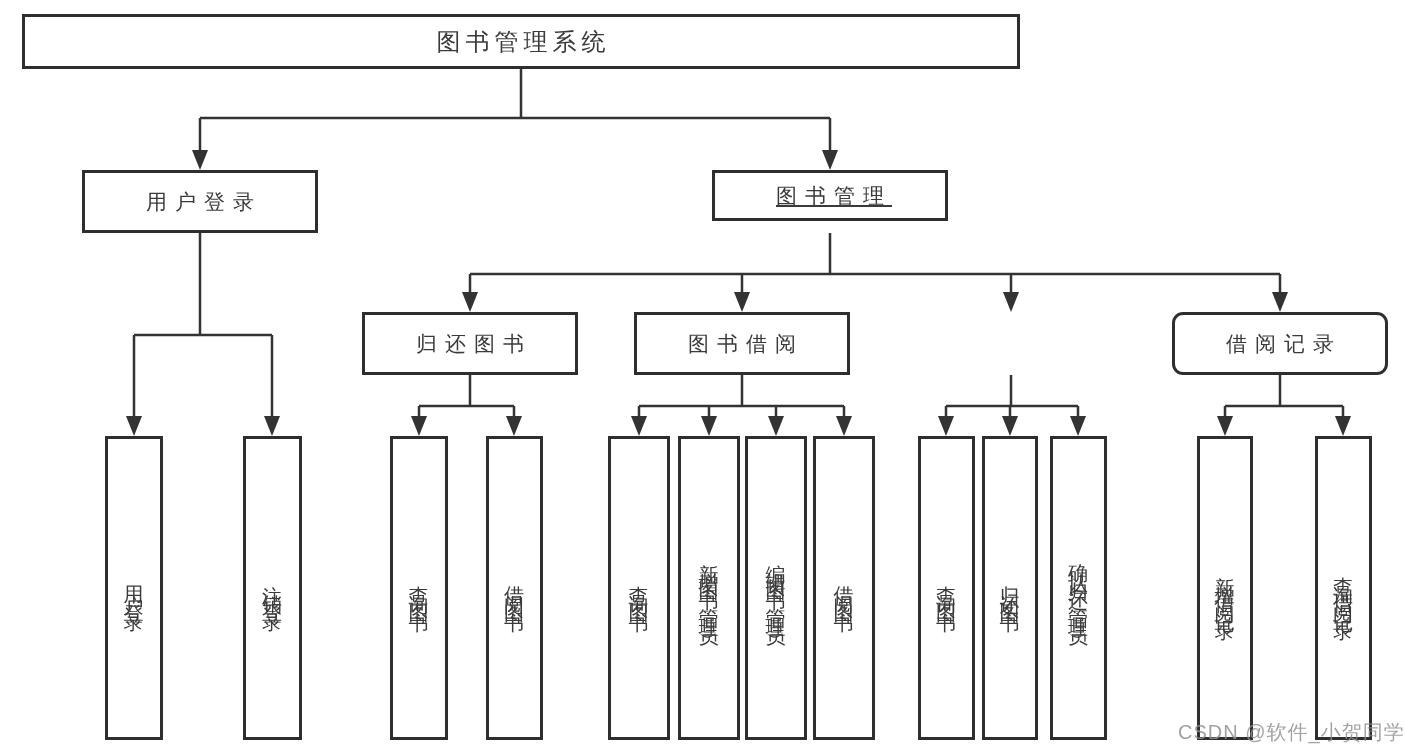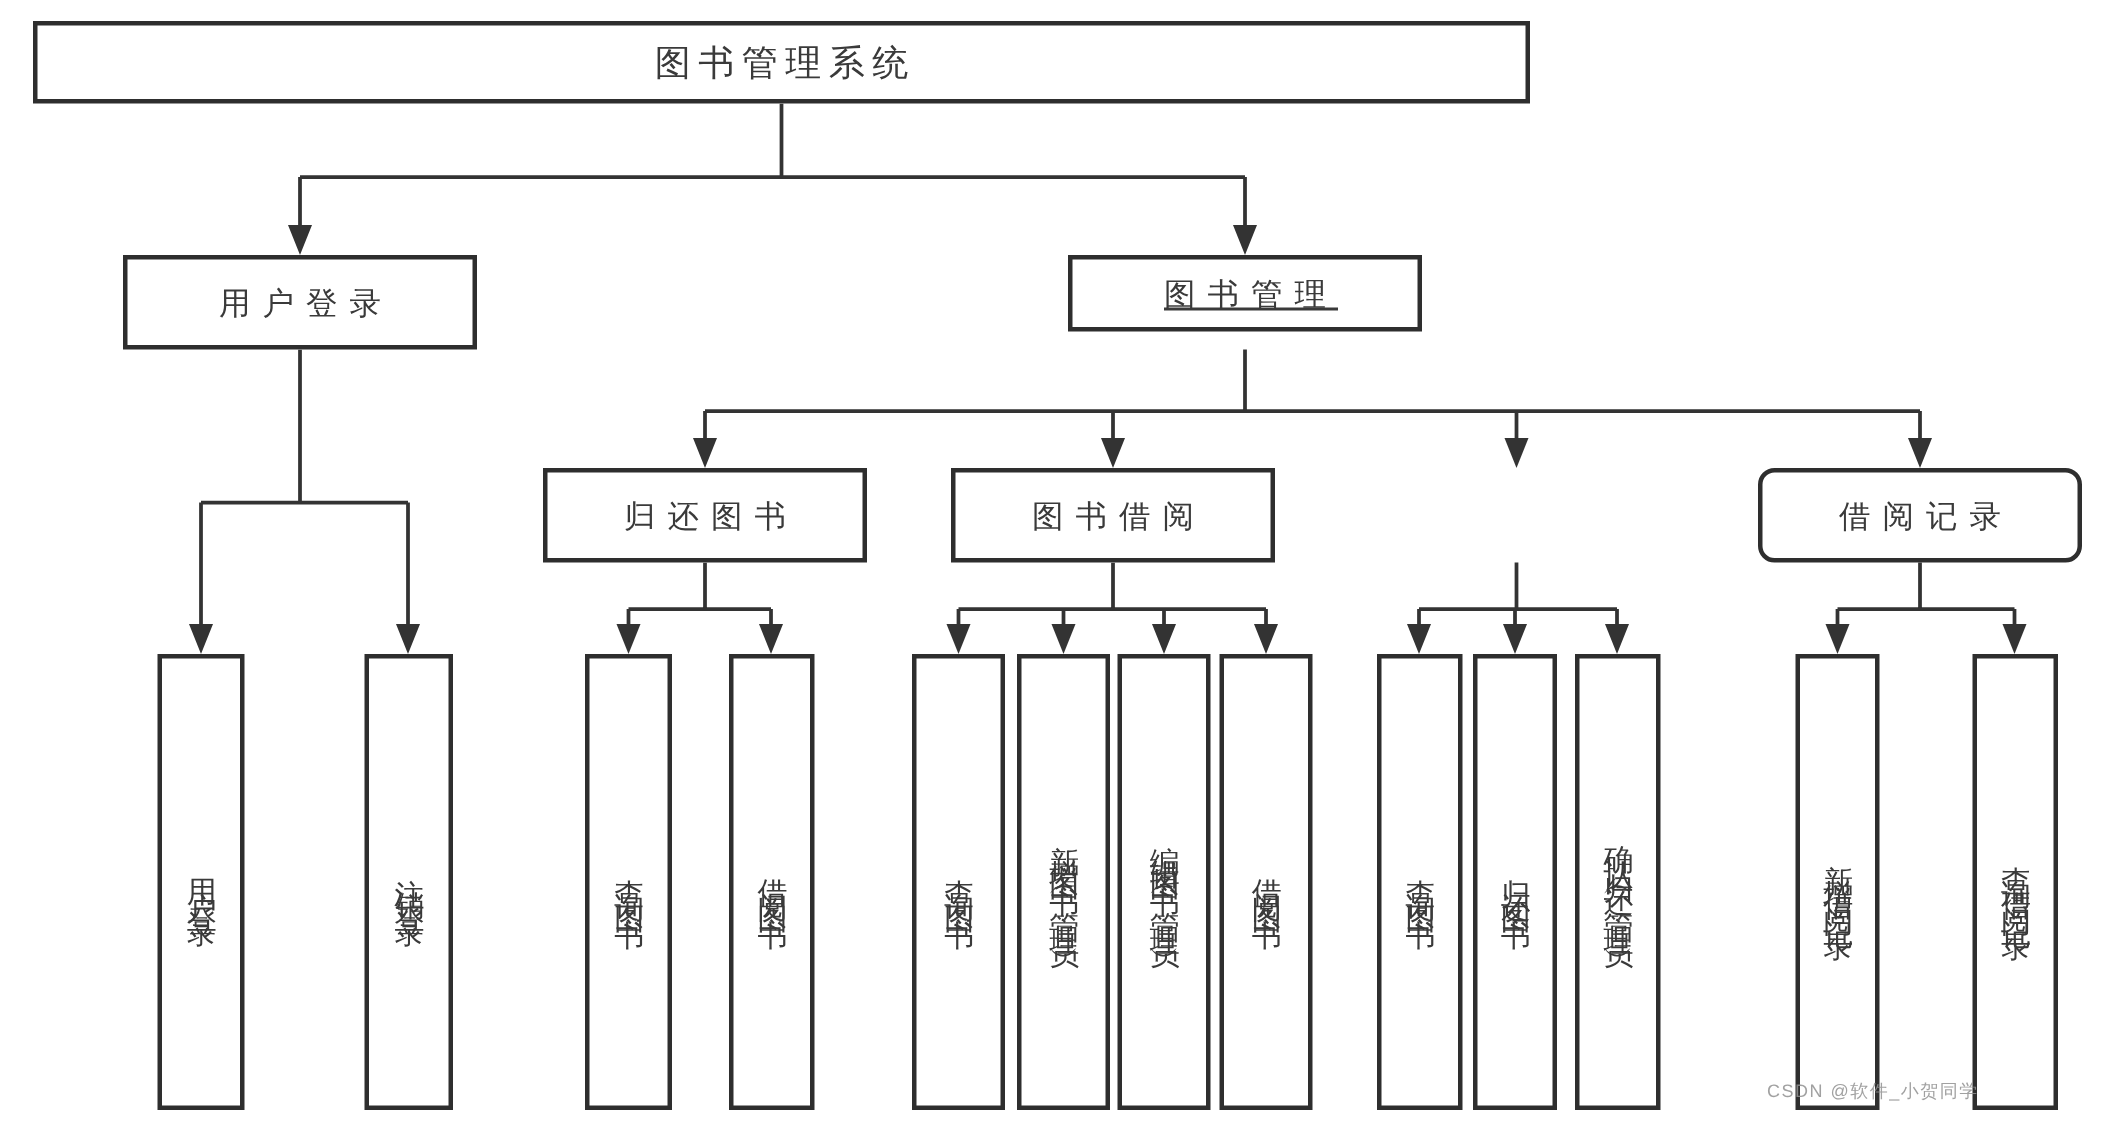--- a/index.html
+++ b/index.html
@@ -55,21 +55,21 @@
   #n-br3{left:745px;width:62px;}
   #n-br4{left:813px;width:62px;}
   #n-cu1{left:918px;width:57px;}
   #n-cu2{left:982px;width:56px;}
   #n-cu3{left:1050px;width:57px;}
   #n-re1{left:1197px;width:56px;}
   #n-re2{left:1315px;width:57px;}
   #watermark{
     position:absolute;
     left:1178px;top:719px;
-    font-size:12px;
+    font-size:20px;
     color:rgba(145,145,145,0.85);
     letter-spacing:1px;
     white-space:nowrap;
     z-index:5;
   }
 </style>
 </head>
 <body>
 
 <div id="canvas">

